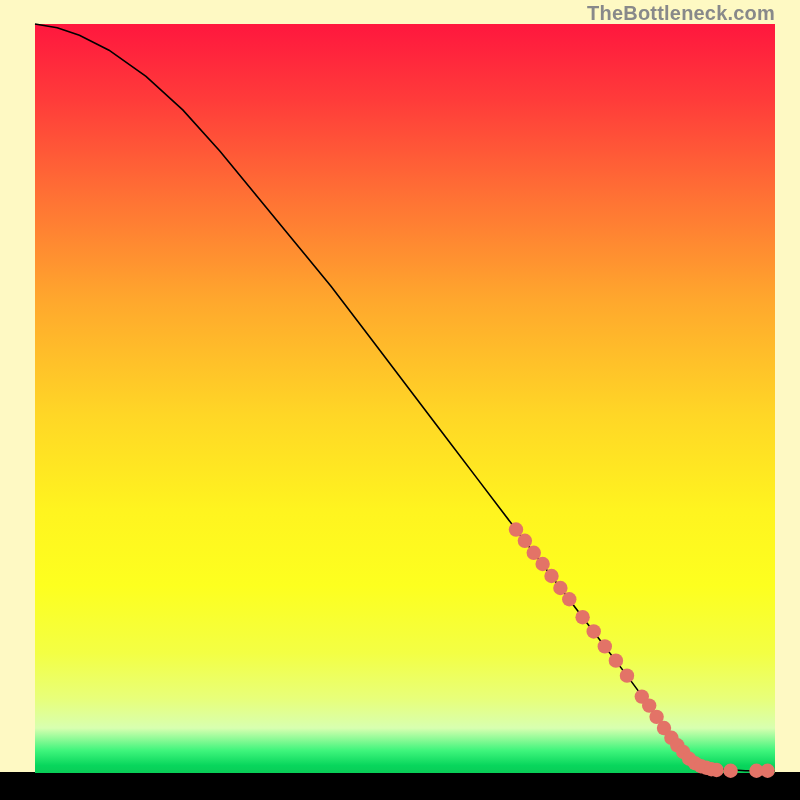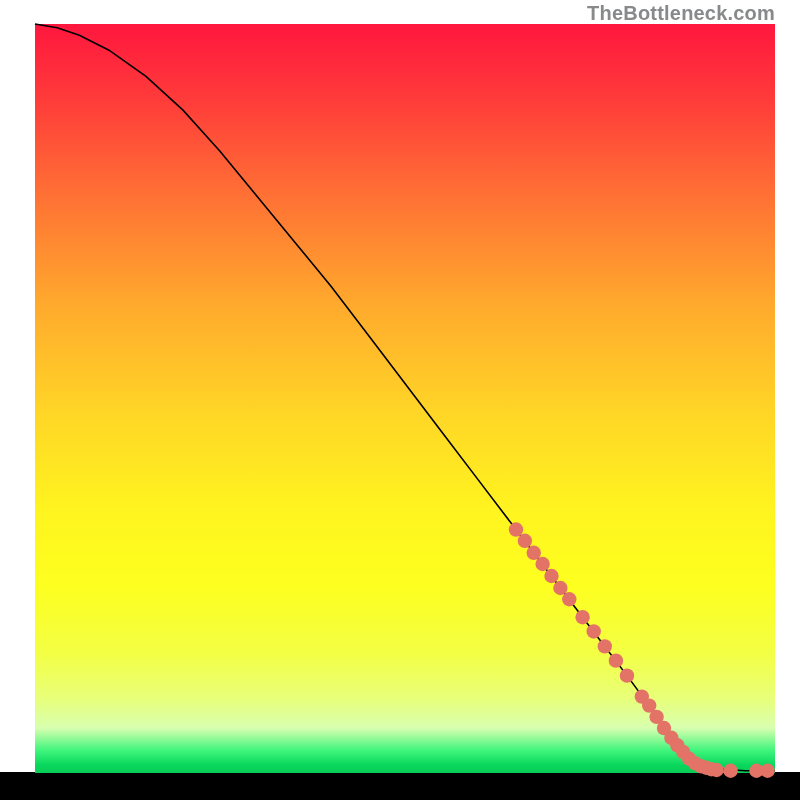--- a/index.html
+++ b/index.html
@@ -1,21 +1,21 @@
 <!DOCTYPE html>
 <html><head>
 <meta charset="utf-8">
 <style>
   * { margin: 0; padding: 0; box-sizing: border-box; }
   html, body { width: 800px; height: 800px; background: #000; overflow: hidden; }
   .stage {
     position: relative;
     width: 800px;
     height: 772px;
-    background: #ffffff;
+    background: #fef9c3;
     text-align: center;
   }
   .plot {
     position: absolute;
     left: 35px;
     top: 24px;
     width: 740px;
     height: 749px;
     background: linear-gradient(to bottom,
       #ff173e 0%,

